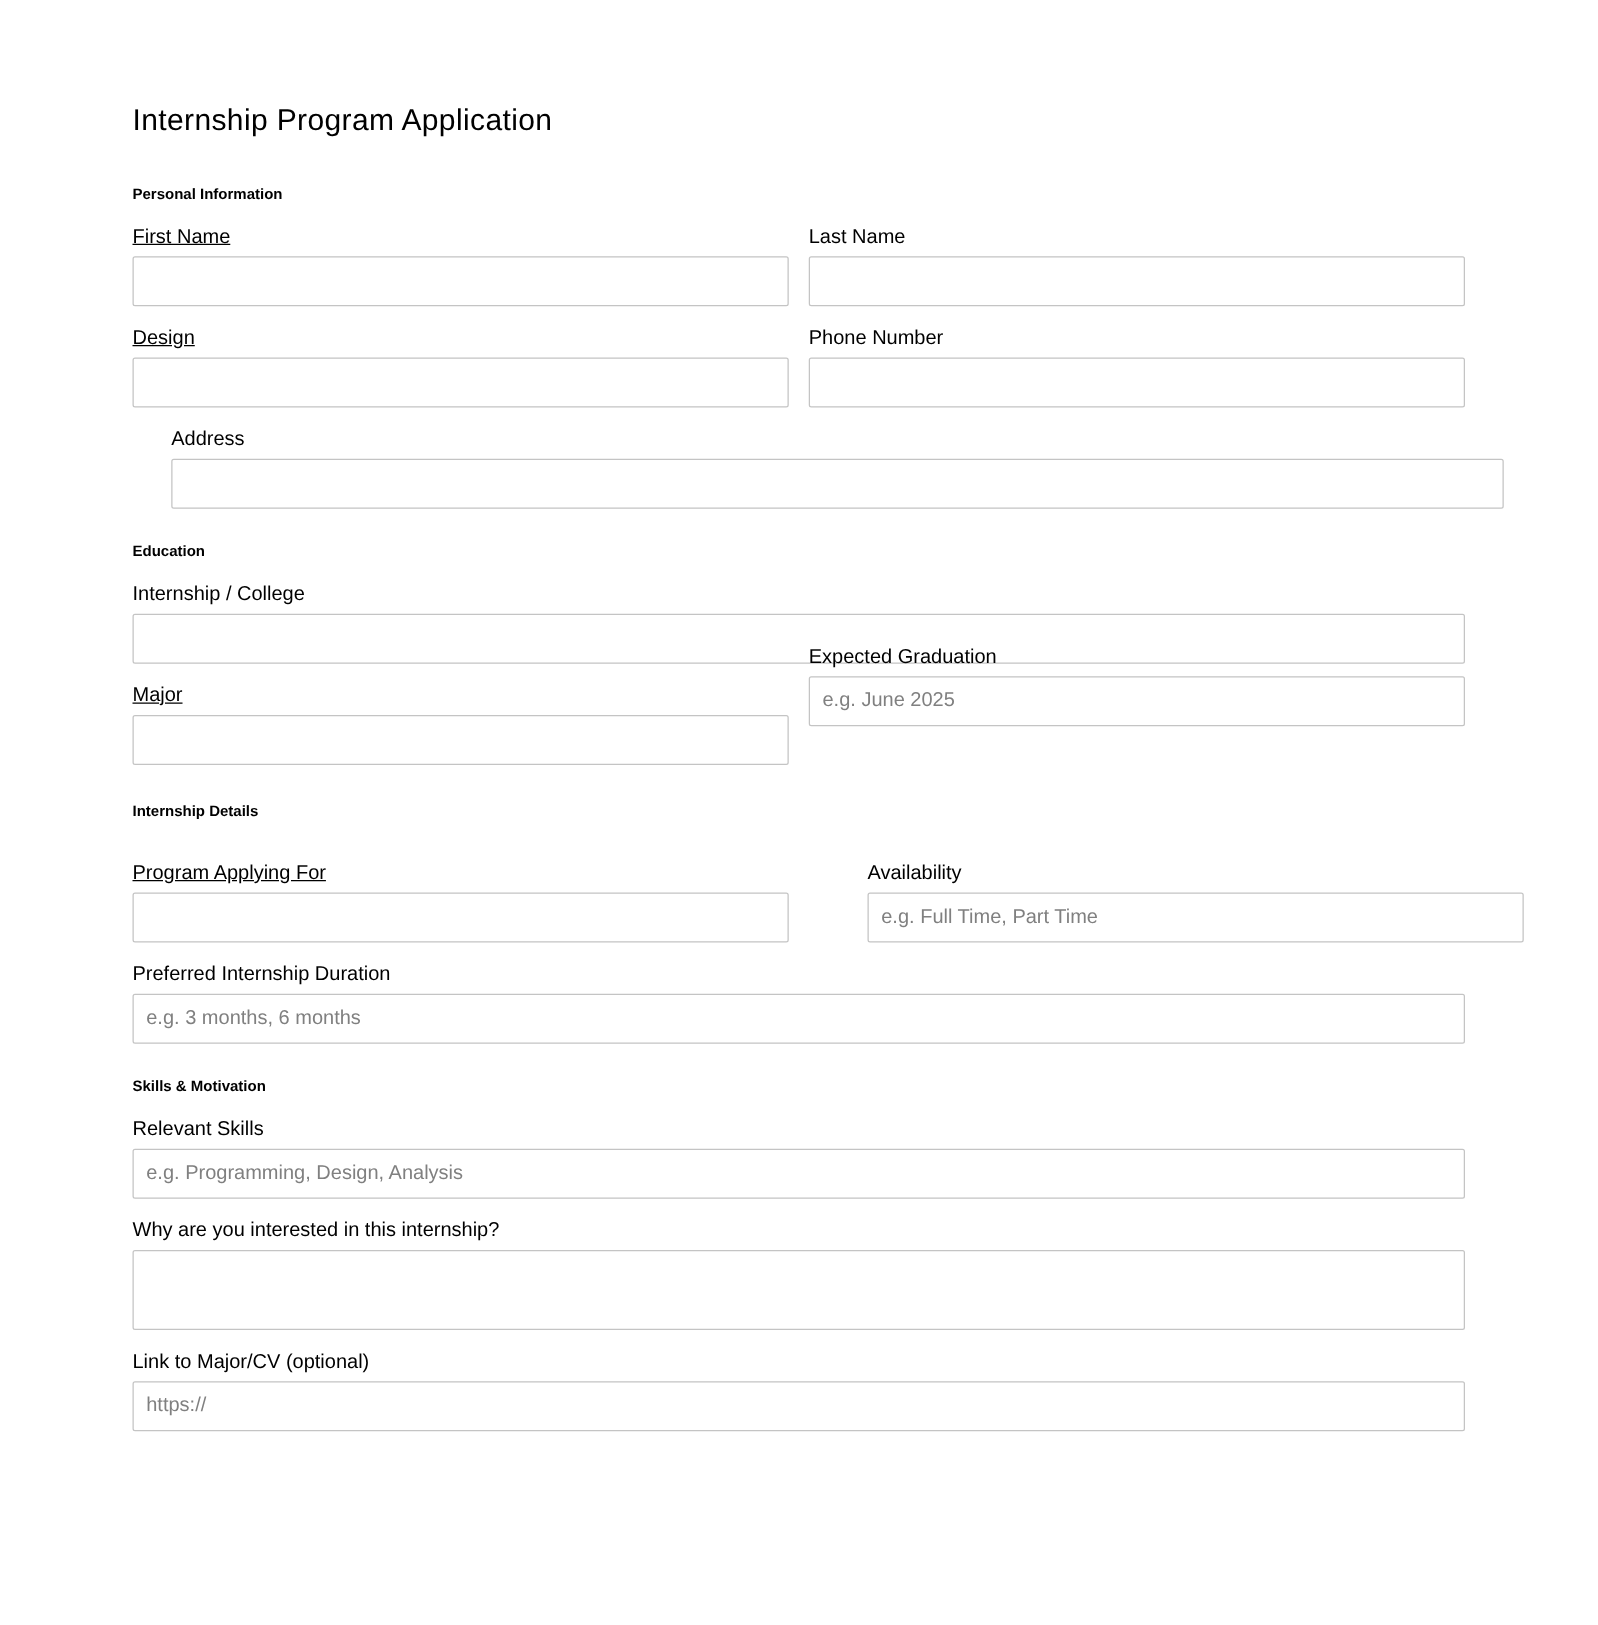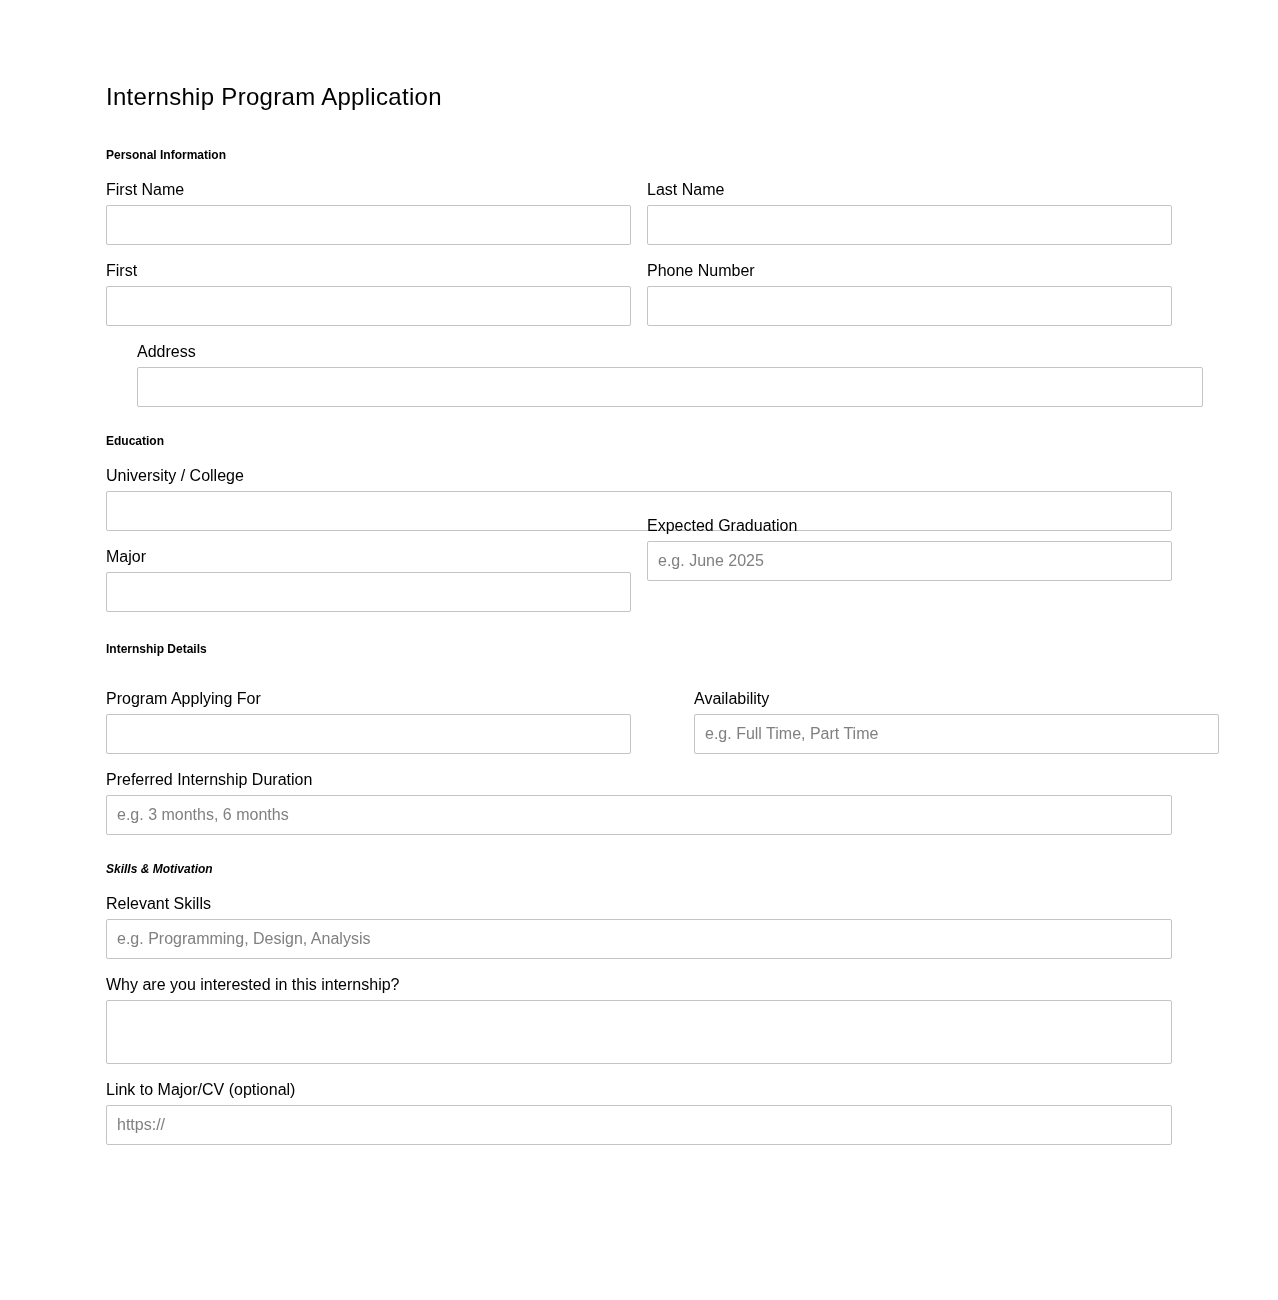--- a/index.html
+++ b/index.html
@@ -5,21 +5,21 @@
   html, body { margin: 0; padding: 0; background: #ffffff; }
   body { font-family: "Liberation Sans", sans-serif; color: #000; width: 1278px; height: 1300px; position: relative; }
   .container { position: absolute; left: 106px; top: 0; width: 1066px; }
   h1 { font-weight: normal; font-size: 24px; margin: 0; position: absolute; top: 83px; left: 0; white-space: nowrap; letter-spacing: 0.3px; }
   .section-title { position: absolute; left: 0; font-size: 12px; font-weight: bold; margin: 0; white-space: nowrap; }
   .field { position: absolute; }
   .label { font-size: 16px; display: block; height: 20px; line-height: 20px; white-space: nowrap; }
   .input { position: absolute; left: 0; top: 25px; box-sizing: border-box; width: 100%; height: 40px; border: 1px solid #c4c4c4; border-radius: 2px; background: #fff; font-family: "Liberation Sans", sans-serif; font-size: 16px; padding: 0 10px; color: #14532d; outline: none; }
   .input::placeholder { color: #808080; }
   textarea.input { height: 64px; resize: none; padding: 10px; }
-  .half-l { left: 0; width: 525px; }
+  .half-l { left: 0; width: 525px; text-decoration: underline; }
   .half-r { left: 541px; width: 525px; }
   .full { left: 0; width: 1066px; }
 </style>
 </head>
 <body>
 
 <div class="container">
   <h1>Internship Program Application</h1>
 
   <h2 class="section-title" style="top:148px;">Personal Information</h2>
@@ -27,37 +27,37 @@
   <div class="field half-l" style="top:180px;">
     <label class="label">First Name</label>
     <input class="input" type="text" placeholder="" style="">
   </div>
   <div class="field half-r" style="top:180px;">
     <label class="label">Last Name</label>
     <input class="input" type="text" placeholder="" style="">
   </div>
 
   <div class="field half-l" style="top:261px;">
-    <label class="label">First</label>
+    <label class="label">Design</label>
     <input class="input" type="email" placeholder="" style="">
   </div>
   <div class="field half-r" style="top:261px;">
     <label class="label">Phone Number</label>
     <input class="input" type="tel" placeholder="" style="">
   </div>
 
   <div class="field full" style="top:342px;margin-left:31px;">
     <label class="label">Address</label>
     <input class="input" type="text" placeholder="" style="">
   </div>
 
   <h2 class="section-title" style="top:434px;">Education</h2>
 
   <div class="field full" style="top:466px;">
-    <label class="label">University / College</label>
+    <label class="label">Internship / College</label>
     <input class="input" type="text" placeholder="" style="">
   </div>
 
   <div class="field half-l" style="top:547px;">
     <label class="label">Major</label>
     <input class="input" type="text" placeholder="" style="">
   </div>
   <div class="field half-r" style="top:516px;">
     <label class="label">Expected Graduation</label>
     <input class="input" type="text" placeholder="e.g. June 2025" style="">
@@ -72,21 +72,21 @@
   <div class="field half-r" style="top:689px;margin-left:47px;">
     <label class="label">Availability</label>
     <input class="input" type="text" placeholder="e.g. Full Time, Part Time" style="">
   </div>
 
   <div class="field full" style="top:770px;">
     <label class="label">Preferred Internship Duration</label>
     <input class="input" type="text" placeholder="e.g. 3 months, 6 months" style="">
   </div>
 
-  <h2 class="section-title" style="top:862px;font-style:italic;">Skills &amp; Motivation</h2>
+  <h2 class="section-title" style="top:862px;">Skills &amp; Motivation</h2>
 
   <div class="field full" style="top:894px;">
     <label class="label">Relevant Skills</label>
     <input class="input" type="text" placeholder="e.g. Programming, Design, Analysis" style="">
   </div>
 
   <div class="field full" style="top:975px;">
     <label class="label">Why are you interested in this internship?</label>
     <textarea class="input" placeholder="" style=""></textarea>
   </div>

